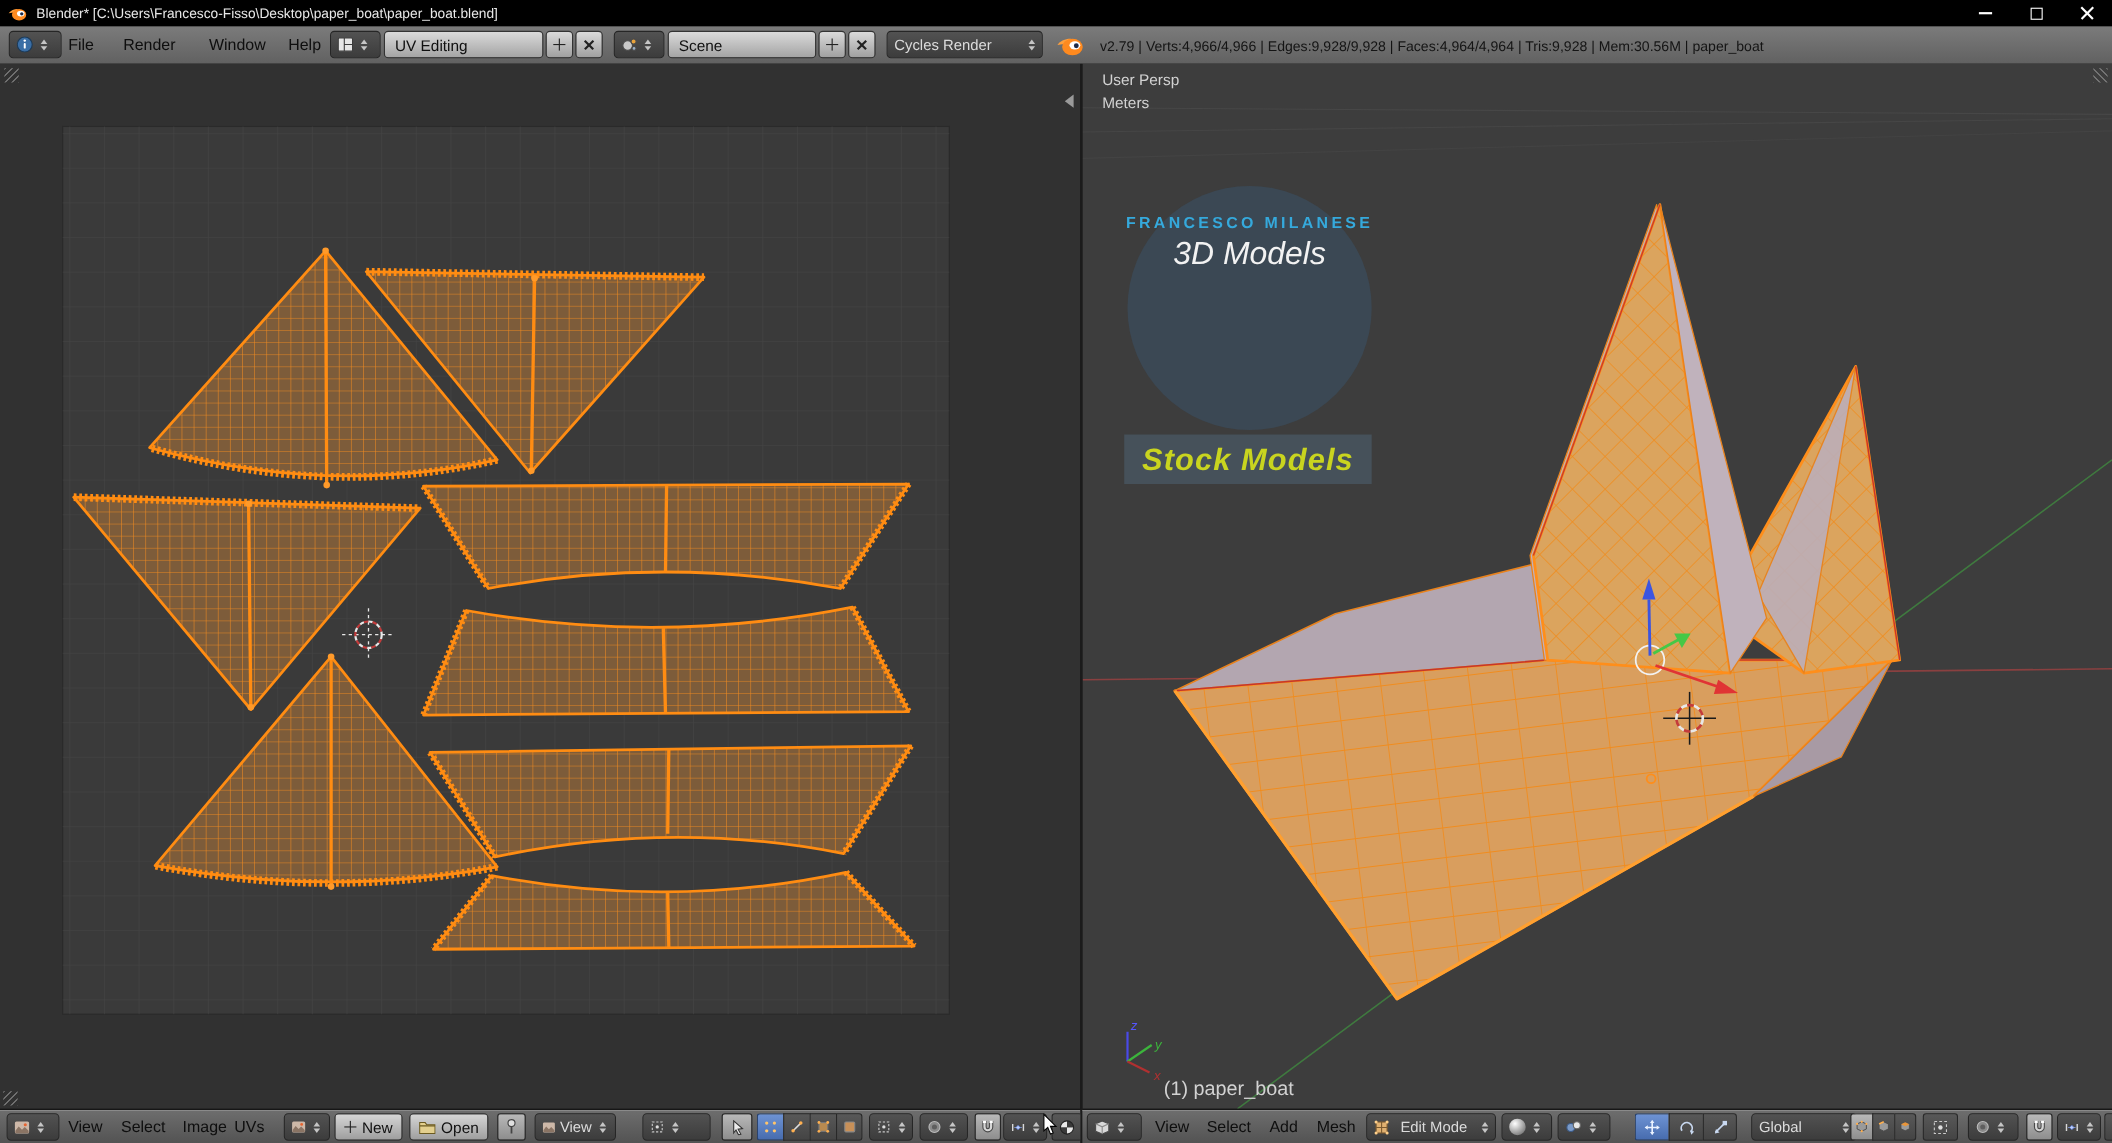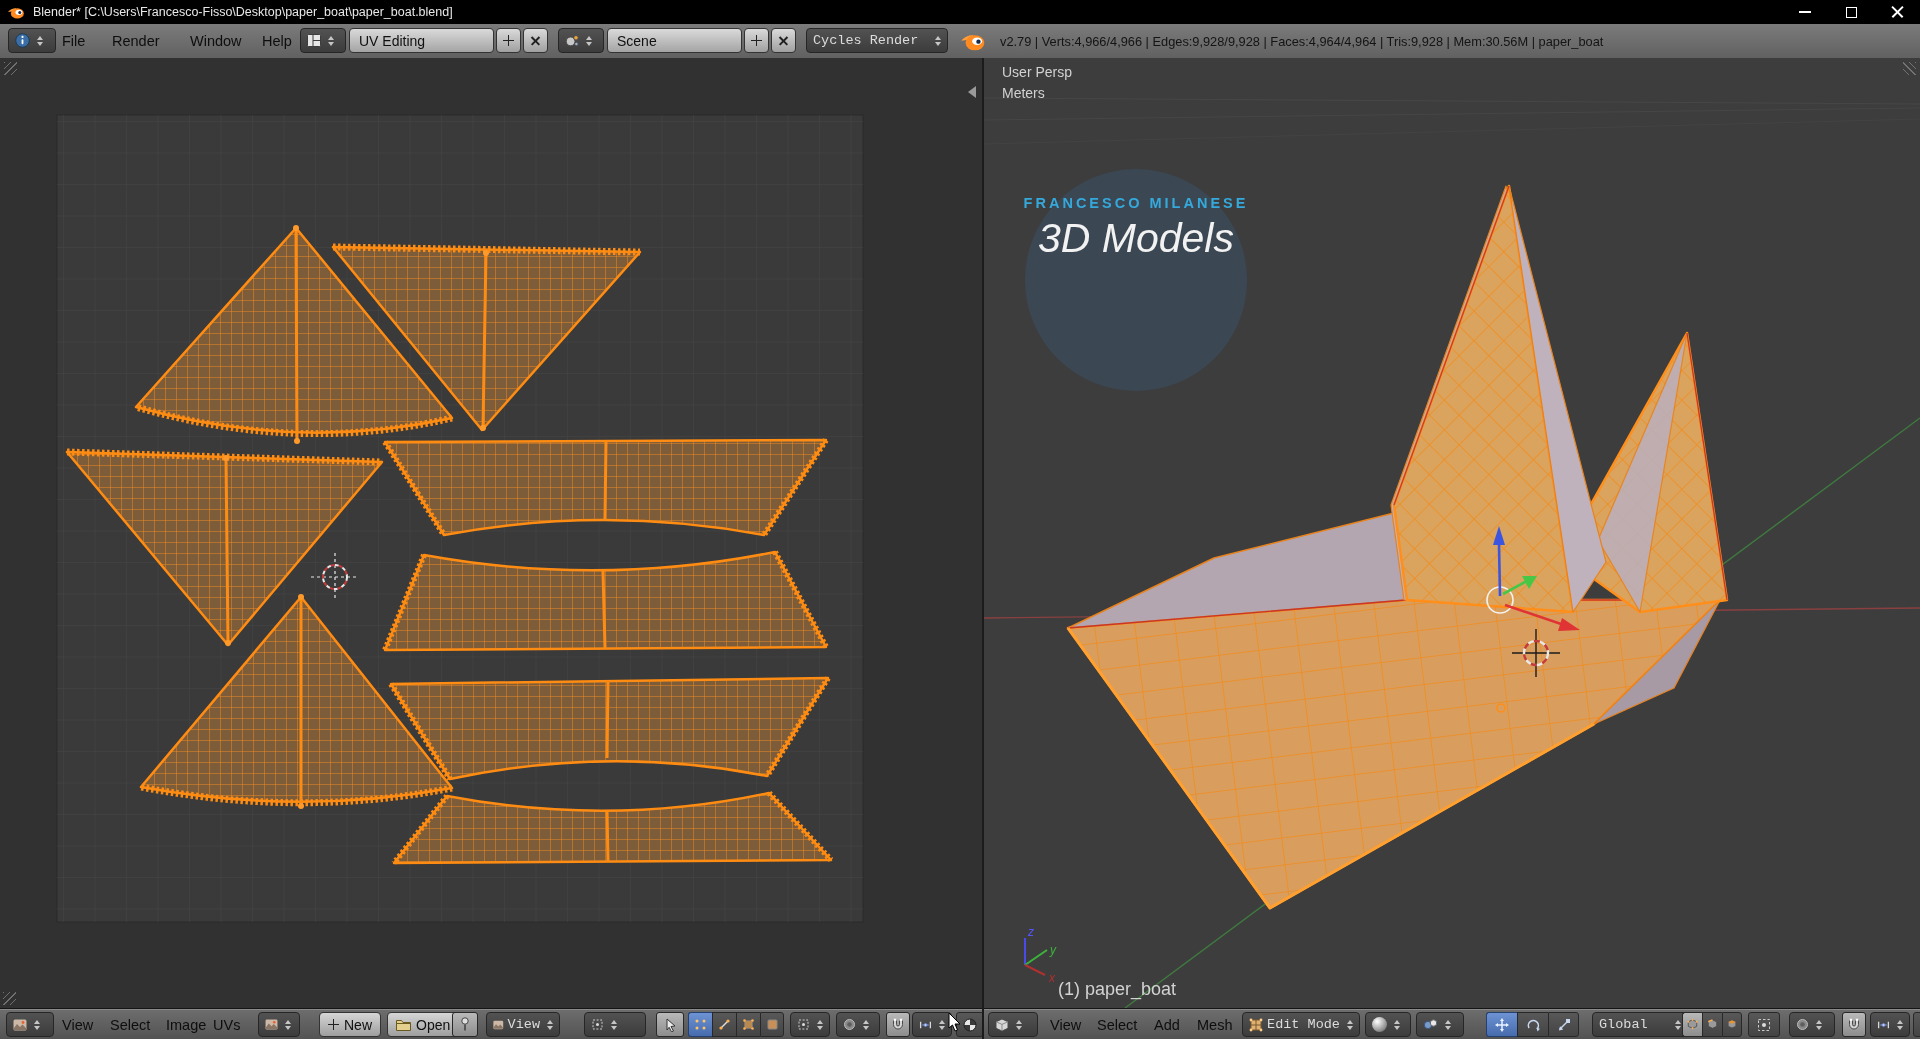--- a/index.html
+++ b/index.html
@@ -22,31 +22,31 @@
   #infobar{position:absolute;left:0;top:24px;width:1920px;height:34px;
            background:linear-gradient(#7b7b7b,#616161);border-bottom:1px solid #1e1e1e;}
   #uvheader{position:absolute;left:0;top:1008px;width:982px;height:31px;
             background:linear-gradient(#6e6e6e,#525252);box-shadow:inset 0 1px 0 #8a8a8a;border-top:1px solid #151515;overflow:hidden;}
   #v3dheader{position:absolute;left:984px;top:1008px;width:936px;height:31px;
             background:linear-gradient(#6e6e6e,#525252);box-shadow:inset 0 1px 0 #8a8a8a;border-top:1px solid #151515;overflow:hidden;}
   .mlabel{position:absolute;top:0;height:100%;display:flex;align-items:center;
           font-size:14.5px;color:#0e0e0e;cursor:default;white-space:nowrap;}
   .dd{position:absolute;height:25px;background:linear-gradient(#525252,#3c3c3c);
       border:1px solid #262626;border-radius:4px;display:flex;align-items:center;gap:4px;
-      padding:0 6px;box-sizing:border-box;color:#dcdcdc;font-size:13.5px;white-space:nowrap;font-family:Liberation Mono, monospace;}
+      padding:0 6px;box-sizing:border-box;color:#dcdcdc;font-size:13.5px;white-space:nowrap;}
   #infobar .dd{top:4px;} #uvheader .dd,#v3dheader .dd{top:3px;}
   .lightfield{position:absolute;height:25px;background:linear-gradient(#dadada,#a4a4a4);
       border:1px solid #333;border-radius:4px;display:flex;align-items:center;padding:0 9px;
       color:#101010;font-size:14px;box-sizing:border-box;white-space:nowrap;}
   #infobar .lightfield{top:4px;}
   .sqbtn{position:absolute;top:4px;width:25px;height:25px;background:linear-gradient(#dadada,#a0a0a0);
       border:1px solid #333;border-radius:4px;box-sizing:border-box;display:flex;align-items:center;justify-content:center;}
   .pill{position:absolute;top:3px;height:25px;background:linear-gradient(#d6d6d6,#9e9e9e);
       border:1px solid #333;border-radius:4px;display:flex;align-items:center;gap:5px;padding:0 8px;
-      box-sizing:border-box;color:#101010;font-size:14px;white-space:nowrap;margin-left:15px;}
+      box-sizing:border-box;color:#101010;font-size:14px;white-space:nowrap;}
   .tbtn{position:absolute;top:3px;height:25px;background:linear-gradient(#585858,#444444);
       border:1px solid #282828;border-radius:3px;display:flex;align-items:center;justify-content:center;
       box-sizing:border-box;padding:0 4px;}
   .tbtn.light{background:linear-gradient(#b9b9b9,#8d8d8d);}
   .tbtn.active{background:linear-gradient(#6e93d4,#476cae);border-color:#25406e;}
   .grp{position:absolute;top:3px;display:flex;}
   .grp .tbtn{position:static;border-radius:0;border-right-width:0;}
   .grp .tbtn:first-child{border-radius:3px 0 0 3px;}
   .grp .tbtn:last-child{border-radius:0 3px 3px 0;border-right-width:1px;}
   .arrs{display:flex;flex-direction:column;gap:2px;margin-left:3px;}
@@ -67,21 +67,21 @@
   #divider{position:absolute;left:982px;top:58px;width:2px;height:981px;background:#1b1b1b;}
   .ovltext{position:absolute;color:#d2d2d2;font-size:14px;white-space:nowrap;}
   .cornermark{position:absolute;width:13px;height:13px;opacity:.7;
      background:repeating-linear-gradient(135deg,#8a8a8a 0 1px,transparent 1px 4.5px);}
   
   #fmcircle{position:absolute;left:41px;top:111px;width:222px;height:222px;border-radius:50%;
       background:#3b4854;display:flex;flex-direction:column;align-items:center;box-sizing:border-box;padding-top:18px;}
   #fmletters{font-size:102px;line-height:100px;font-weight:bold;font-style:italic;letter-spacing:-4px;}
   #fmletters .f{color:#fff;} #fmletters .m{color:#35a9dc;}
   #fmname{margin-top:8px;color:#35a9dc;font-size:14.5px;letter-spacing:3px;font-weight:bold;white-space:nowrap;}
-  #fmtag{margin-top:4px;color:#f2f2f2;font-size:41px;font-style:italic;}
+  #fmtag{margin-top:4px;color:#f2f2f2;font-size:29px;font-style:italic;}
   #fmbanner{position:absolute;left:38px;top:337px;width:225px;height:45px;background:rgba(70,82,92,.92);
       display:flex;align-items:center;justify-content:center;}
   #fmbanner span{color:#c9d41f;font-size:28px;font-weight:bold;font-style:italic;letter-spacing:1px;}
 </style>
 </head>
 <body>
 
 <div id="titlebar">
   <svg style="margin-left:7px" width="18" height="15" viewBox="0 0 20 16">
     <path d="M1 7.5C3 4.5 7 3 10.5 3.2L7.5 6.5z" fill="#ff9f3c"></path>
@@ -341,20 +341,23 @@
   
   <div class="ovltext" style="left:18px;top:6px">User Persp</div>
   <div class="ovltext" style="left:18px;top:27px">Meters</div>
   <div class="ovltext" style="left:74px;top:921px;font-size:18px">(1) paper_boat</div>
 
   
   <div id="fmcircle">
     <div id="fmname">FRANCESCO MILANESE</div>
     <div id="fmtag">3D Models</div>
   </div>
+  <div id="fmbanner">
+    <span>Stock Models</span>
+  </div>
 
   <div class="cornermark" style="right:4px;top:4px;transform:scaleX(-1)"></div>
 </div>
 
 <div id="divider"></div>
 
 <div id="uvheader">
   <div class="dd" style="left:6px;width:48px">
     <svg width="14" height="12" viewBox="0 0 14 12">
         <rect x=".5" y=".5" width="13" height="11" rx="1.5" fill="#cdb8a8"></rect>

